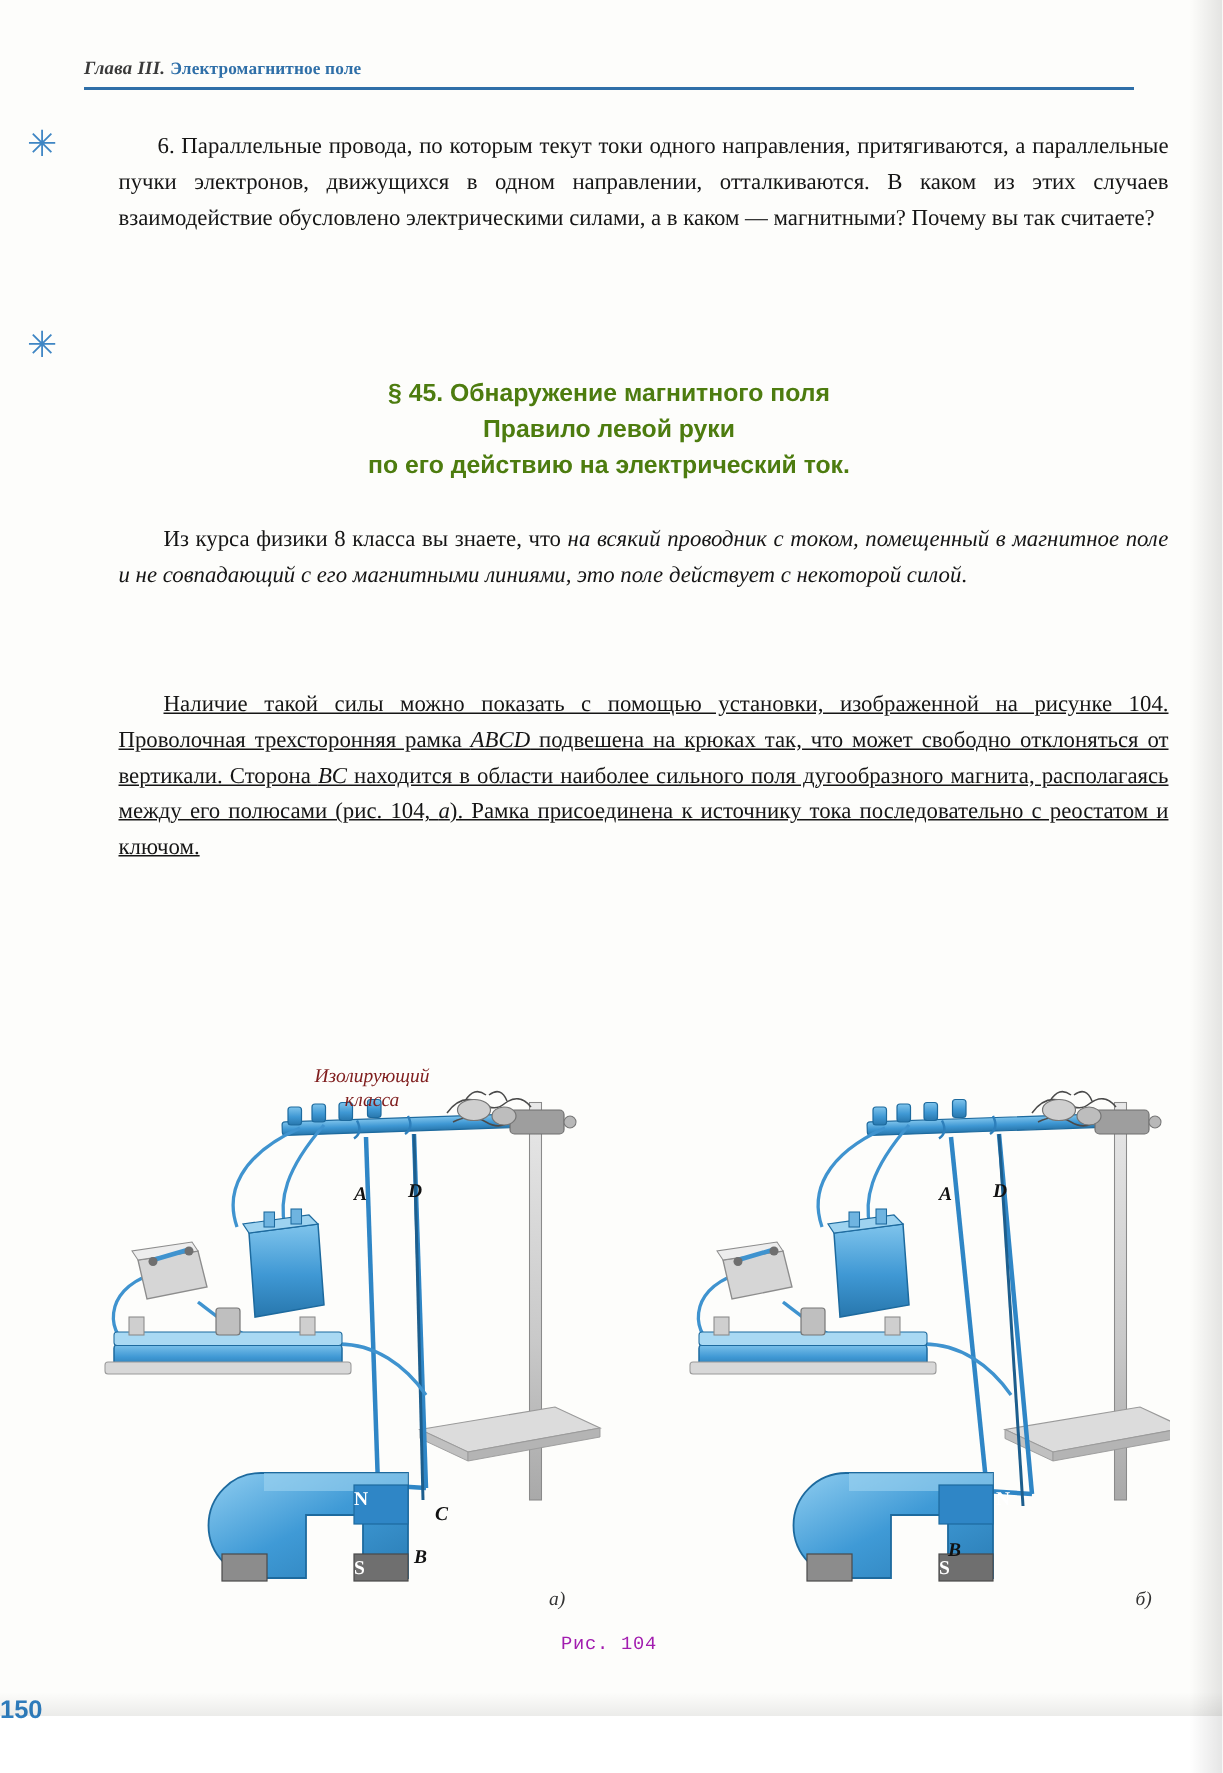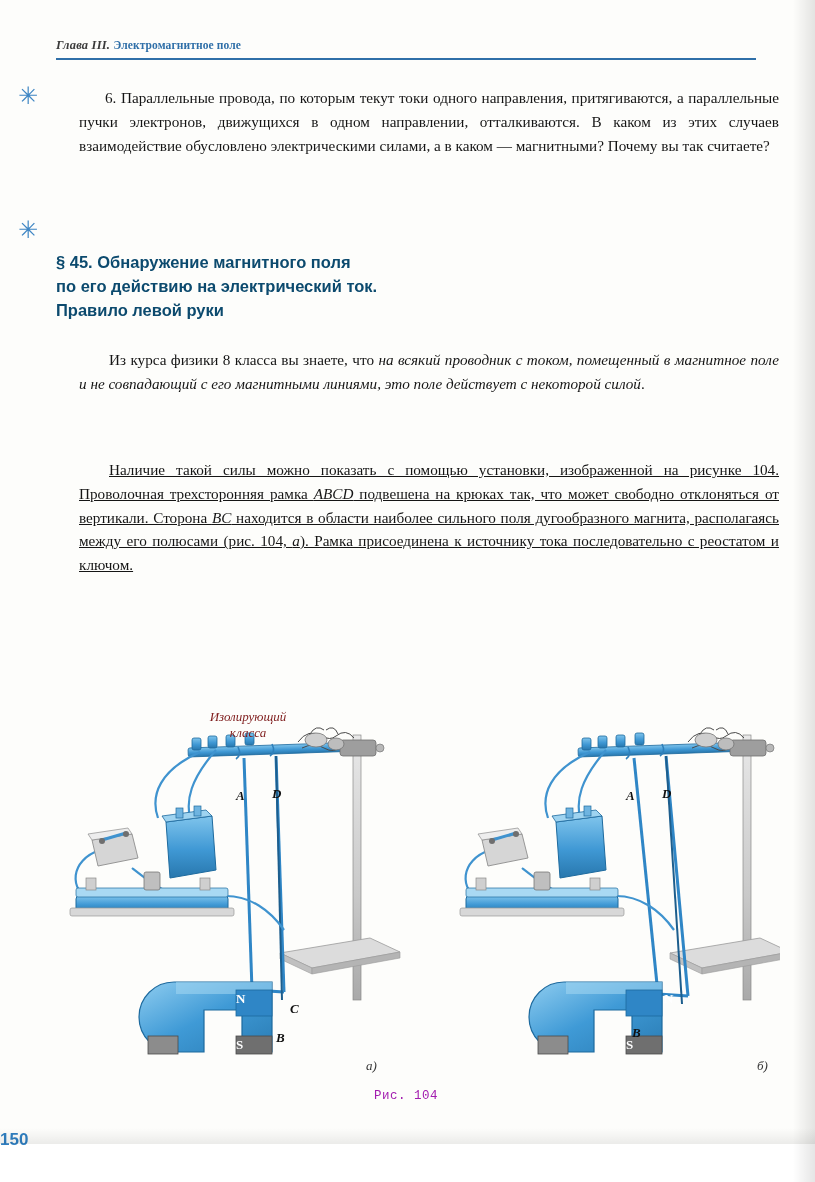--- a/index.html
+++ b/index.html
@@ -88,22 +88,22 @@
 
   #q6 {
     left: 56px; top: 86px; width: 700px;
     text-indent: 26px;
   }
 
   .section-title {
     position: absolute;
     left: 56px; top: 250px;
     width: 700px;
-    text-align: left;
-    color: #0c4a6e;
+    text-align: center;
+    color: #4d7c0f;
     font-family: "Liberation Sans", sans-serif;
     font-weight: bold;
     font-size: 16.5px;
     line-height: 24px;
   }
 
   #p1 { left: 56px; top: 348px; width: 700px; text-indent: 30px; }
   #p1 .it { font-style: italic; }
   #p2 { left: 56px; top: 458px; width: 700px; text-indent: 30px; text-decoration: underline; }
   #p2 .it { font-style: italic; }
@@ -176,22 +176,22 @@
   </div>
   <div class="rule"></div>
 
   <div class="asterisk ast1">✳</div>
   <div class="asterisk ast2">✳</div>
 
   <div class="para" id="q6">6. Параллельные провода, по которым текут токи одного направления, притягиваются, а параллельные пучки электронов, движущихся в одном направлении, отталкиваются. В каком из этих случаев взаимодействие обусловлено электрическими силами, а в каком — магнитными? Почему вы так считаете?</div>
 
   <div class="section-title">
     <div>§ 45. Обнаружение магнитного поля</div>
+    <div>Правило левой руки</div>
     <div>по его действию на электрический ток.</div>
-    <div>Правило левой руки</div>
   </div>
 
   <div class="para" id="p1">
     <span>Из курса физики 8 класса вы знаете, что </span><span class="it">на всякий проводник с током, помещенный в магнитное поле и не совпадающий с его магнитными линиями, это поле действует с некоторой силой</span><span>.</span>
   </div>
 
   <div class="para" id="p2">
     <span>Наличие такой силы можно показать с помощью установки, изображенной на рисунке 104. Проволочная трехсторонняя рамка </span><span class="it">ABCD</span><span> подвешена на крюках так, что может свободно отклоняться от вертикали. Сторона </span><span class="it">BC</span><span> находится в области наиболее сильного поля дугообразного магнита, располагаясь между его полюсами (рис. 104, </span><span class="it">а</span><span>). Рамка присоединена к источнику тока последовательно с реостатом и ключом.</span>
   </div>
 

